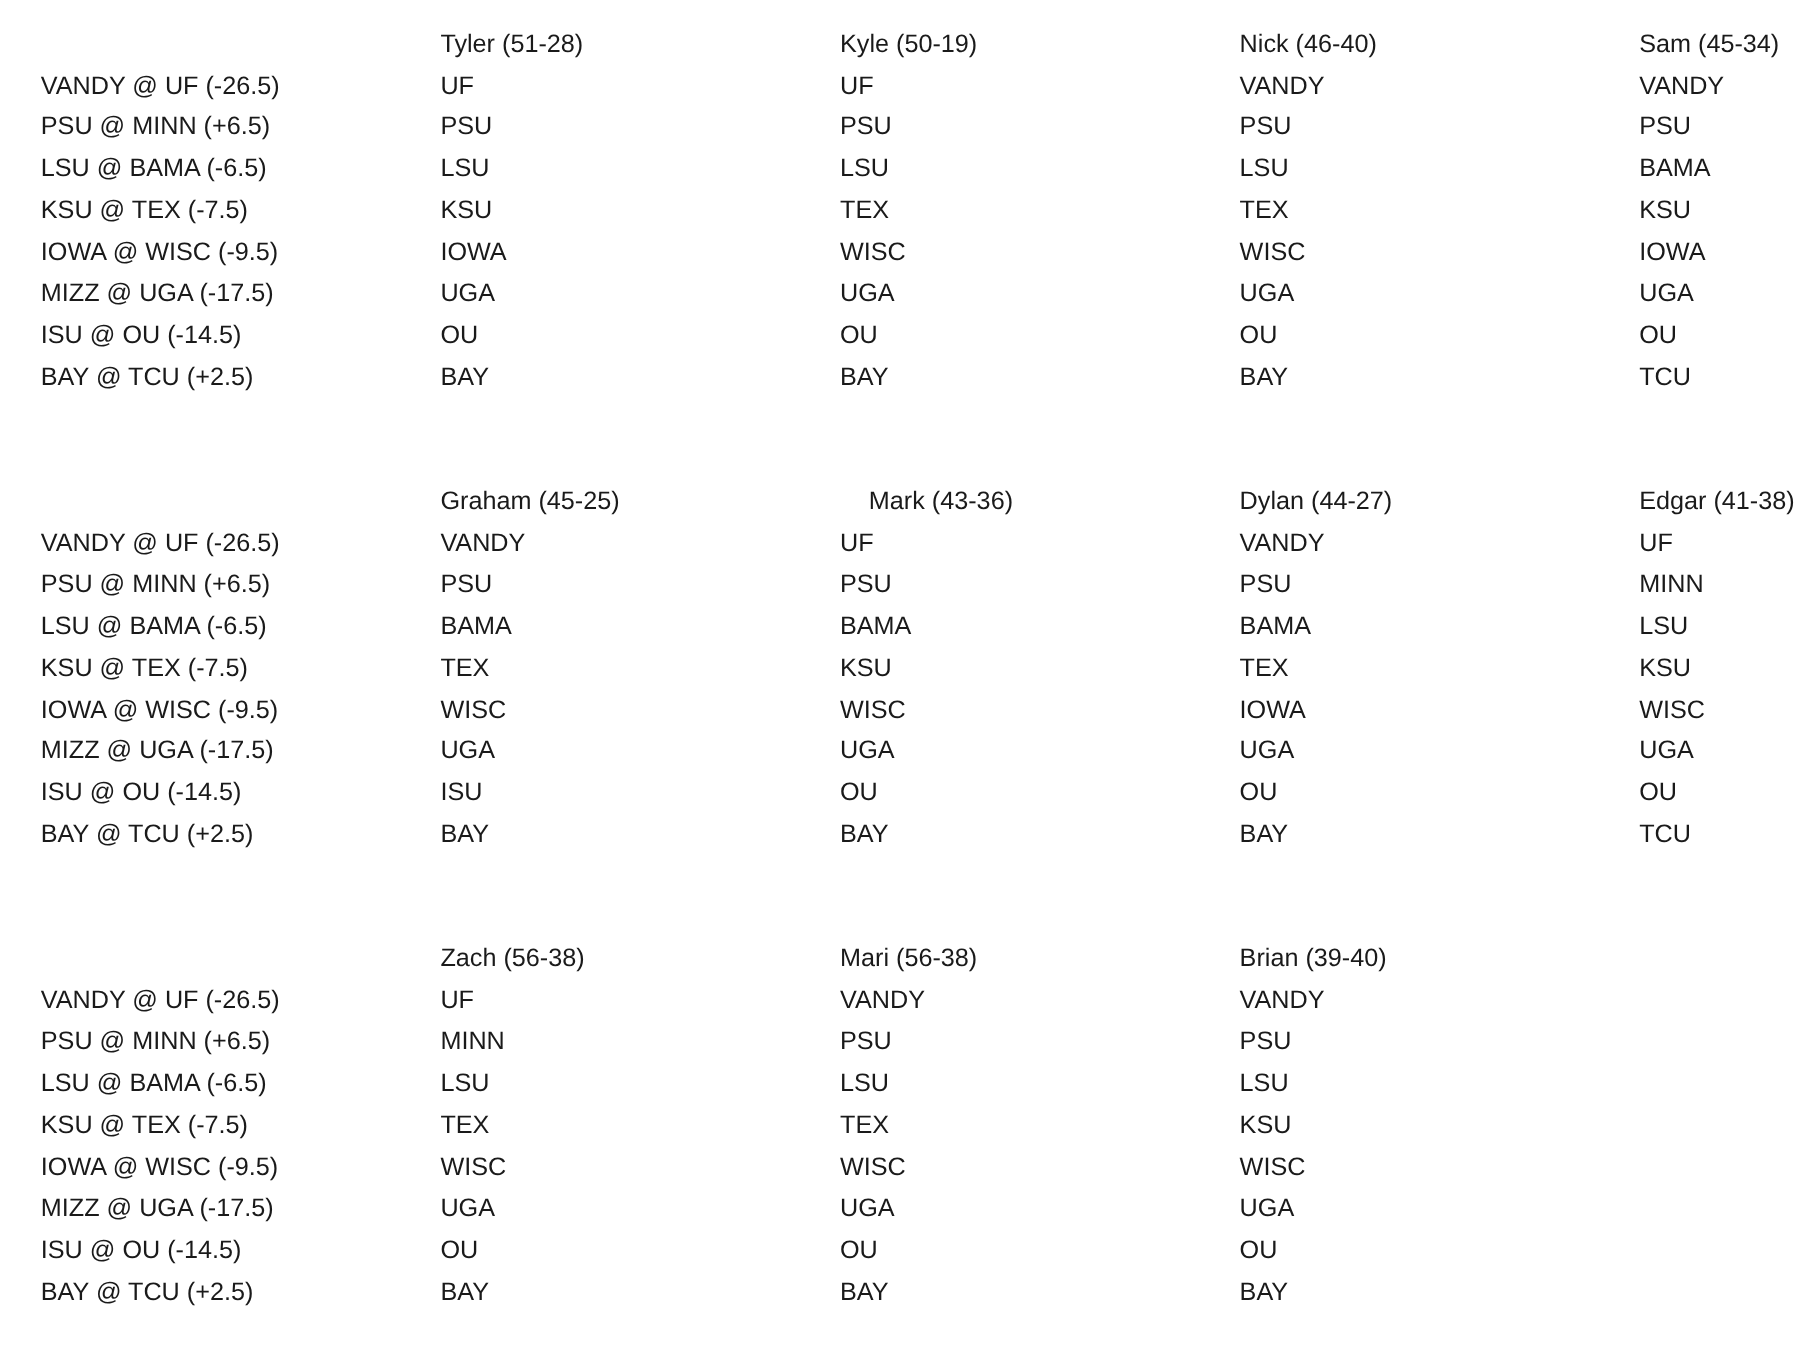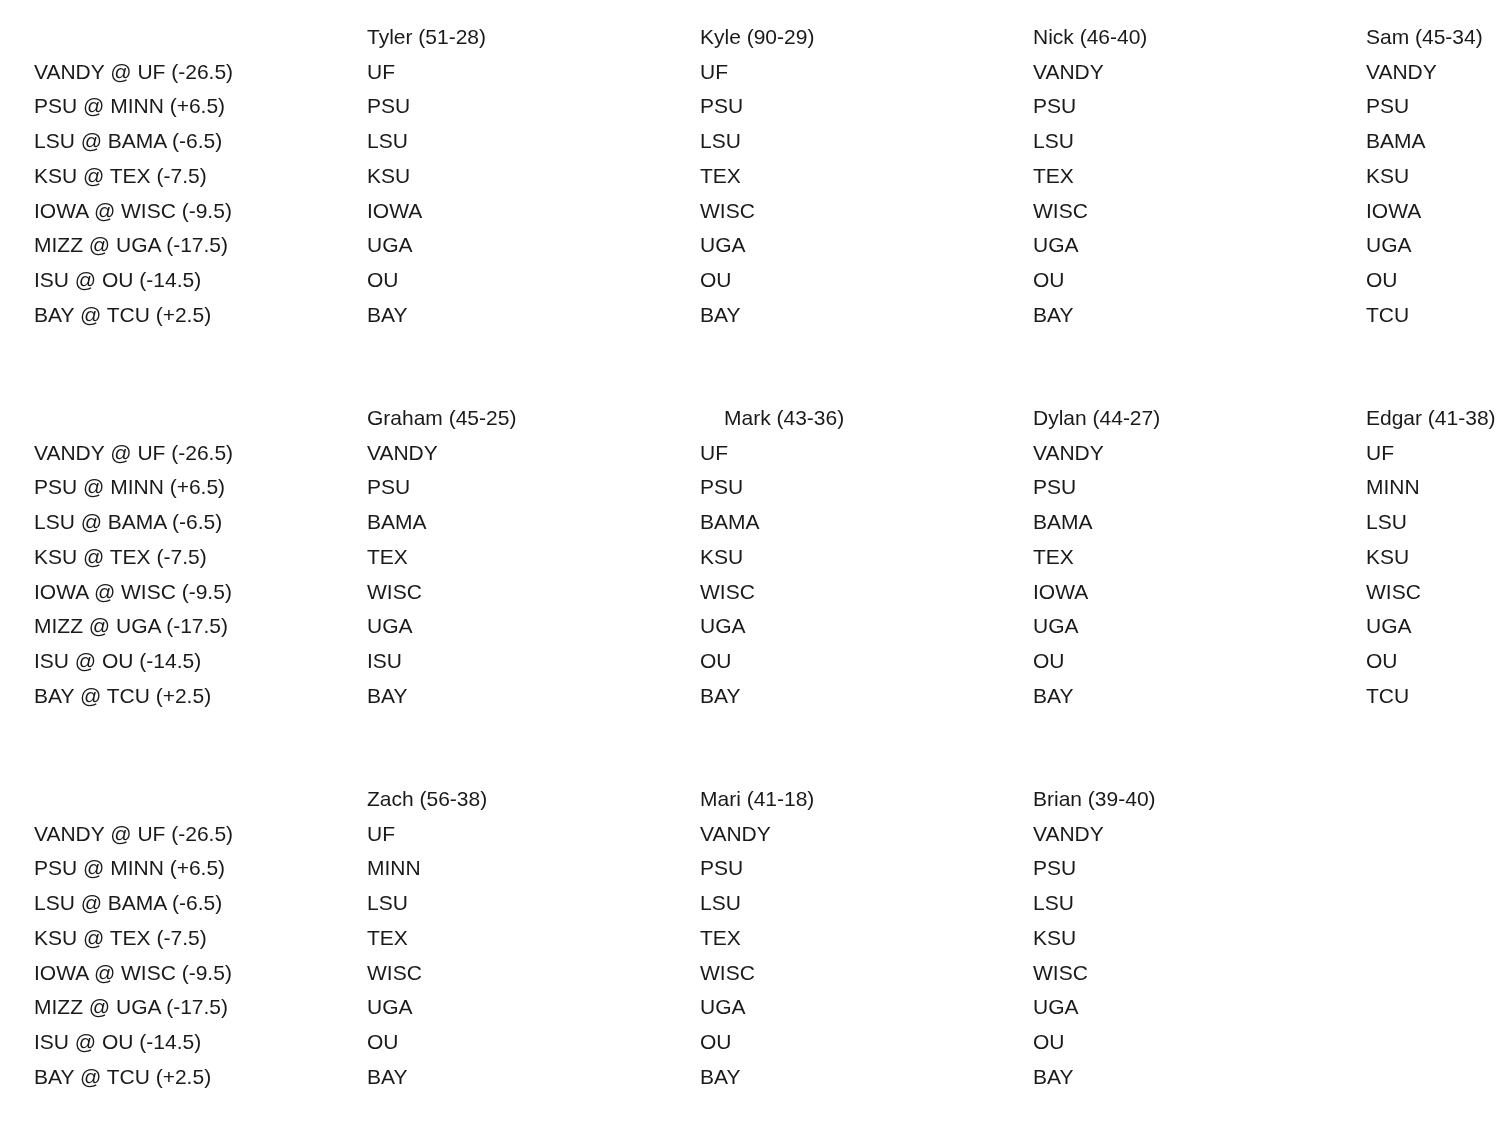--- a/index.html
+++ b/index.html
@@ -28,21 +28,21 @@
       <div class="cell" style="left: 34px; top: 278px;">BAY @ TCU (+2.5)</div>
       <div class="cell" style="left: 367px; top: 0px;">Tyler (51-28)</div>
       <div class="cell" style="left: 367px; top: 35px;">UF</div>
       <div class="cell" style="left: 367px; top: 69px;">PSU</div>
       <div class="cell" style="left: 367px; top: 104px;">LSU</div>
       <div class="cell" style="left: 367px; top: 139px;">KSU</div>
       <div class="cell" style="left: 367px; top: 174px;">IOWA</div>
       <div class="cell" style="left: 367px; top: 208px;">UGA</div>
       <div class="cell" style="left: 367px; top: 243px;">OU</div>
       <div class="cell" style="left: 367px; top: 278px;">BAY</div>
-      <div class="cell" style="left: 700px; top: 0px;">Kyle (90-29)</div>
+      <div class="cell" style="left: 700px; top: 0px;">Kyle (50-19)</div>
       <div class="cell" style="left: 700px; top: 35px;">UF</div>
       <div class="cell" style="left: 700px; top: 69px;">PSU</div>
       <div class="cell" style="left: 700px; top: 104px;">LSU</div>
       <div class="cell" style="left: 700px; top: 139px;">TEX</div>
       <div class="cell" style="left: 700px; top: 174px;">WISC</div>
       <div class="cell" style="left: 700px; top: 208px;">UGA</div>
       <div class="cell" style="left: 700px; top: 243px;">OU</div>
       <div class="cell" style="left: 700px; top: 278px;">BAY</div>
       <div class="cell" style="left: 1033px; top: 0px;">Nick (46-40)</div>
       <div class="cell" style="left: 1033px; top: 35px;">VANDY</div>
@@ -120,21 +120,21 @@
       <div class="cell" style="left: 34px; top: 278px;">BAY @ TCU (+2.5)</div>
       <div class="cell" style="left: 367px; top: 0px;">Zach (56-38)</div>
       <div class="cell" style="left: 367px; top: 35px;">UF</div>
       <div class="cell" style="left: 367px; top: 69px;">MINN</div>
       <div class="cell" style="left: 367px; top: 104px;">LSU</div>
       <div class="cell" style="left: 367px; top: 139px;">TEX</div>
       <div class="cell" style="left: 367px; top: 174px;">WISC</div>
       <div class="cell" style="left: 367px; top: 208px;">UGA</div>
       <div class="cell" style="left: 367px; top: 243px;">OU</div>
       <div class="cell" style="left: 367px; top: 278px;">BAY</div>
-      <div class="cell" style="left: 700px; top: 0px;">Mari (41-18)</div>
+      <div class="cell" style="left: 700px; top: 0px;">Mari (56-38)</div>
       <div class="cell" style="left: 700px; top: 35px;">VANDY</div>
       <div class="cell" style="left: 700px; top: 69px;">PSU</div>
       <div class="cell" style="left: 700px; top: 104px;">LSU</div>
       <div class="cell" style="left: 700px; top: 139px;">TEX</div>
       <div class="cell" style="left: 700px; top: 174px;">WISC</div>
       <div class="cell" style="left: 700px; top: 208px;">UGA</div>
       <div class="cell" style="left: 700px; top: 243px;">OU</div>
       <div class="cell" style="left: 700px; top: 278px;">BAY</div>
       <div class="cell" style="left: 1033px; top: 0px;">Brian (39-40)</div>
       <div class="cell" style="left: 1033px; top: 35px;">VANDY</div>

